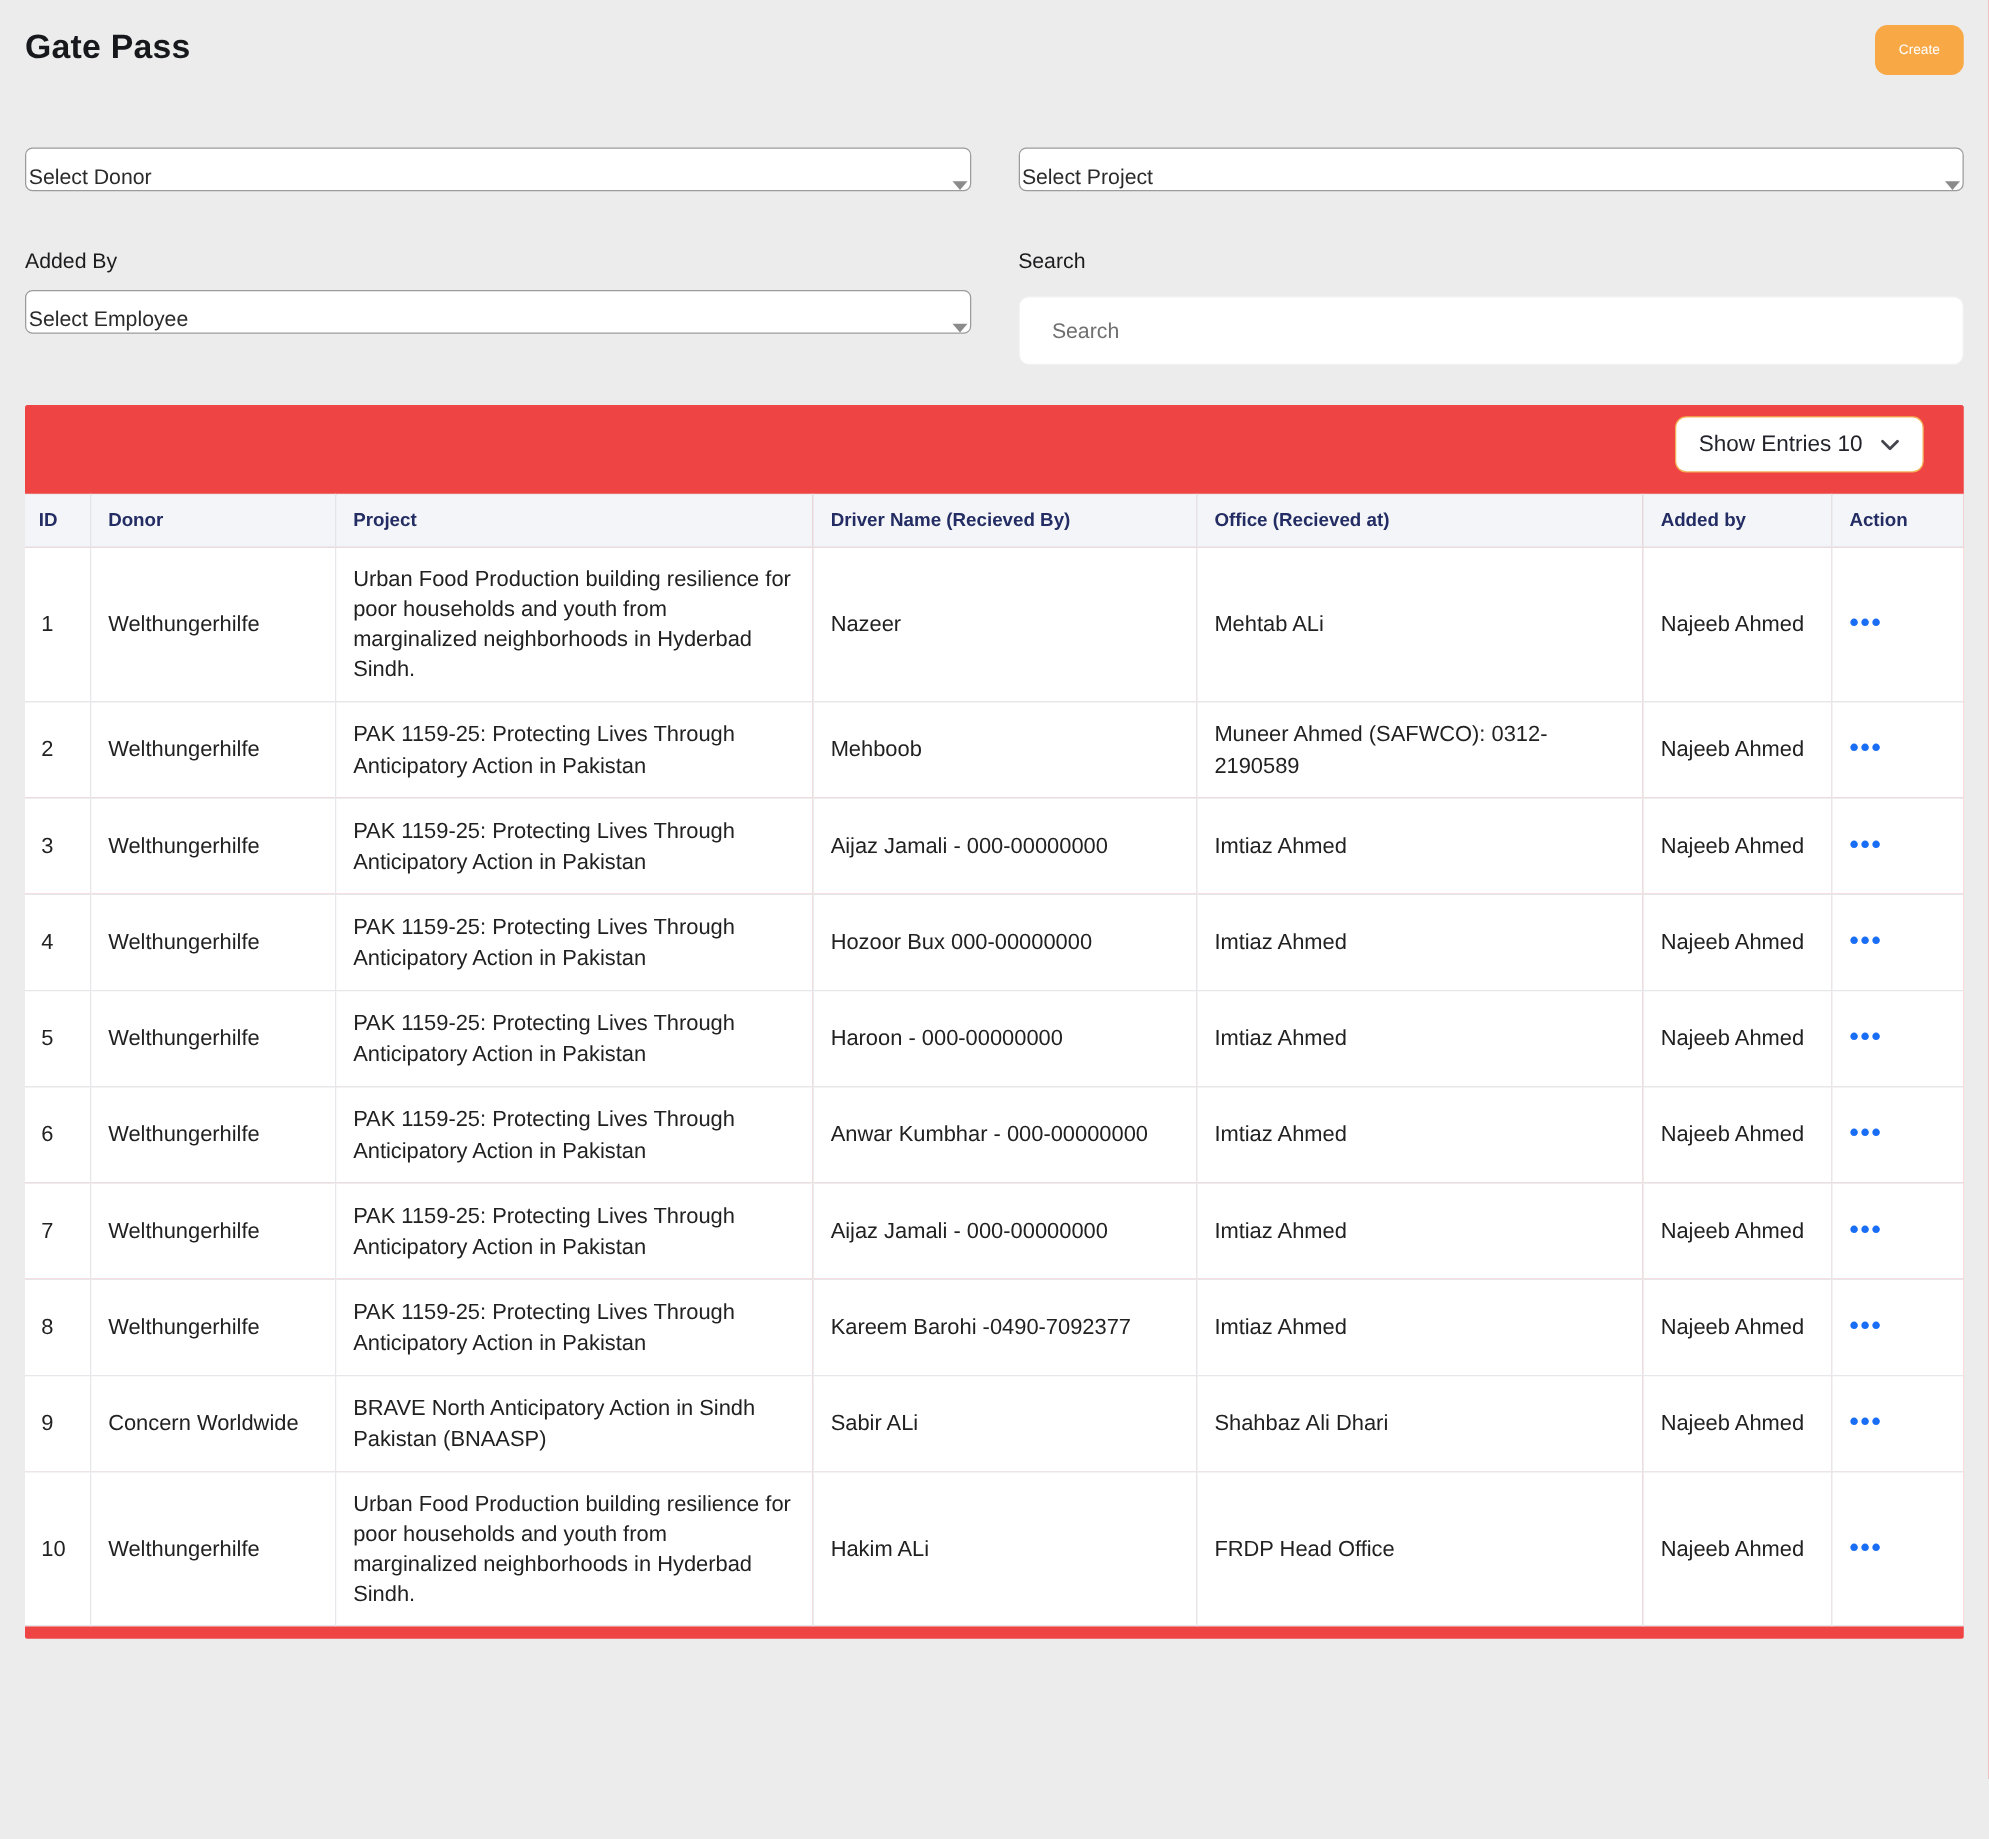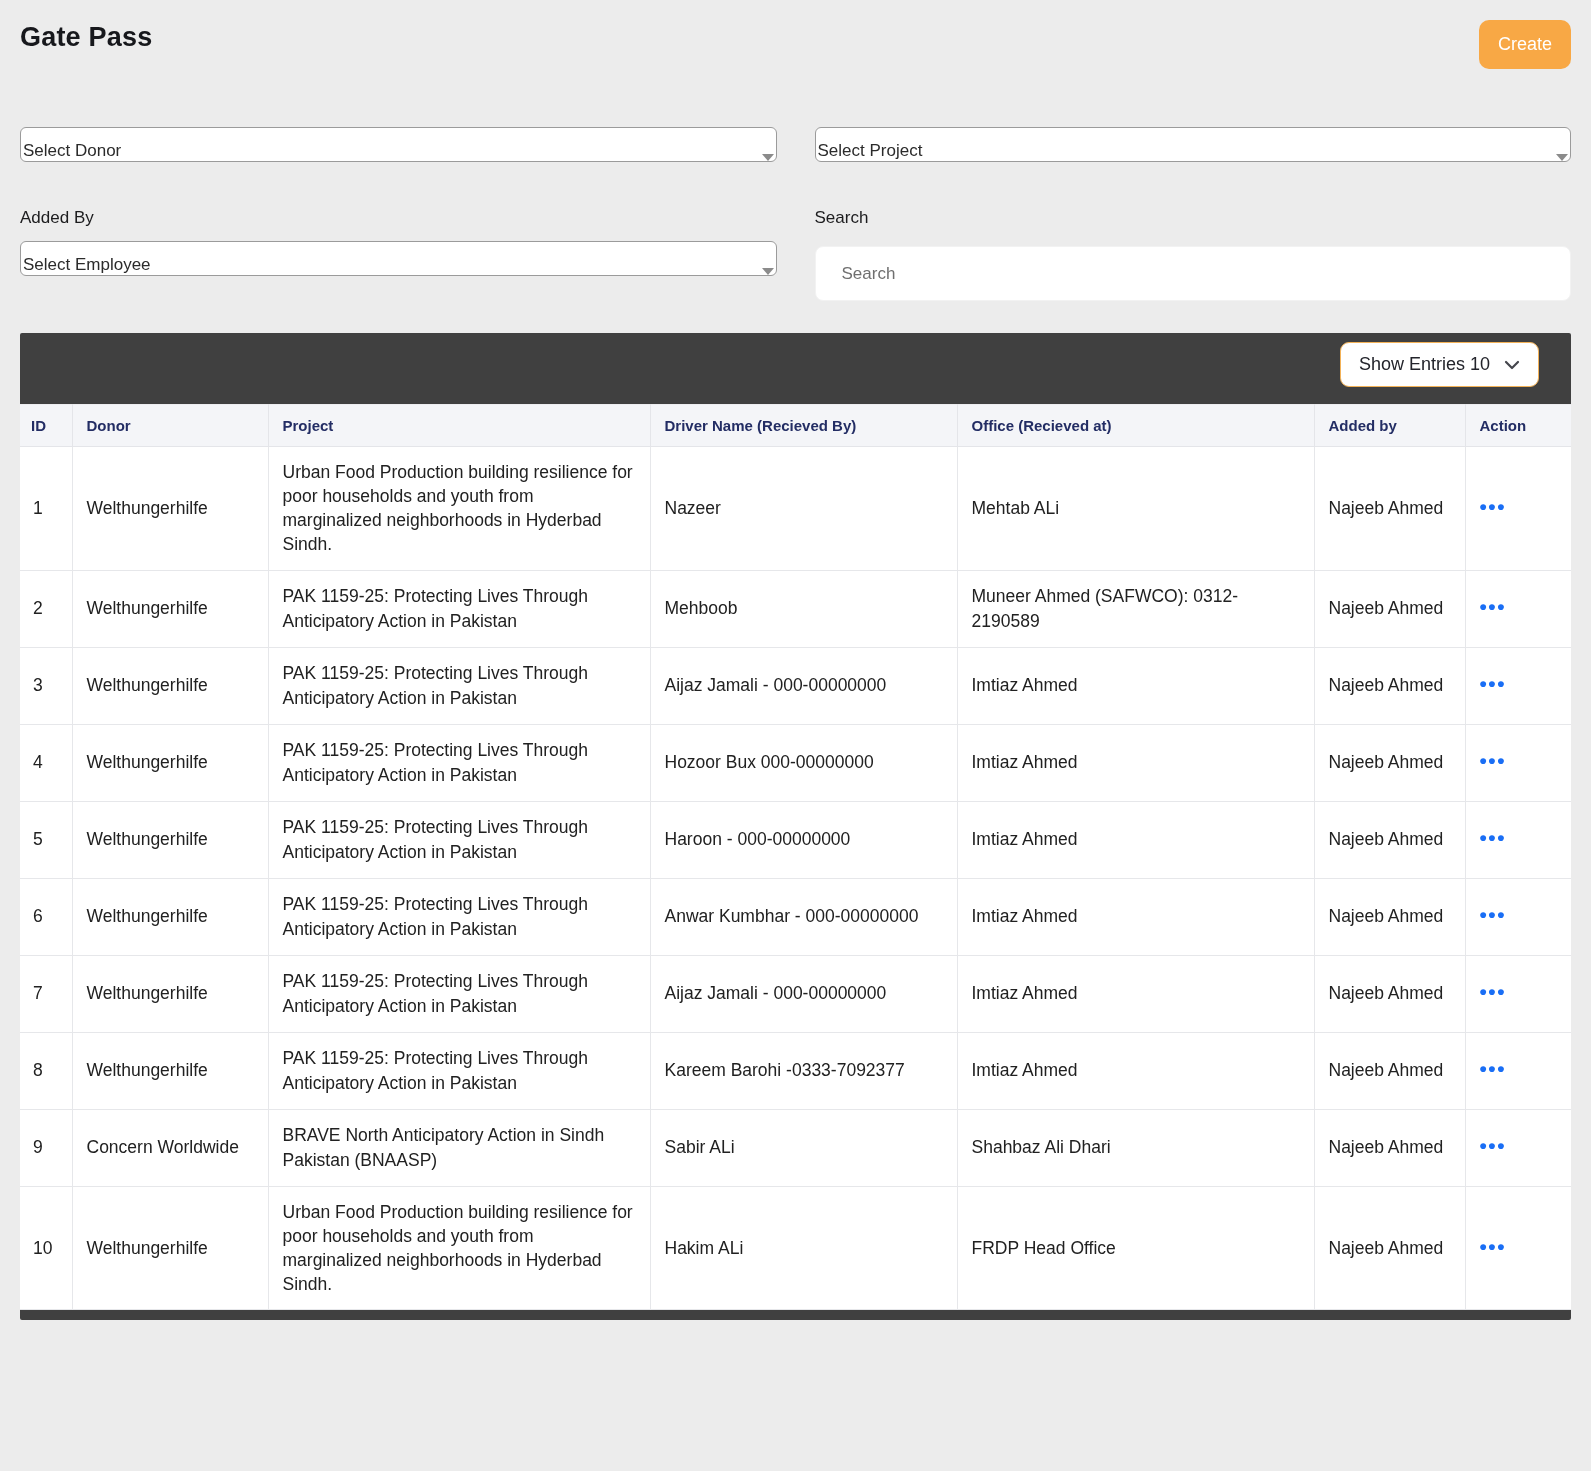--- a/index.html
+++ b/index.html
@@ -9,21 +9,21 @@
     font-family: "Liberation Sans", sans-serif;
     color: #1e1e1e;
   }
   .page { padding: 20px 20px 21px 20px; }
 
   
   .topbar { display: flex; justify-content: space-between; align-items: flex-start; }
   .page-title { font-size: 27px; font-weight: 700; color: #17181c; padding-top: 2px; letter-spacing: .2px; }
   .btn-create {
     background: #f8a845; color: #ffffff; border: none; cursor: pointer;
-    font-size: 18px; font-family: inherit; font-weight: 400;
+    font-size: 11px; font-family: inherit; font-weight: 400;
     padding: 14px 19px; border-radius: 10px;
   }
 
   
   .filters {
     display: grid; grid-template-columns: 1fr 1fr; column-gap: 38px; row-gap: 46px;
     margin-top: 58px;
   }
   .field-label { font-size: 17px; color: #1c1c1e; margin-bottom: 13px; }
   .select-box {
@@ -49,21 +49,21 @@
   .btn-filter {
     position: relative; left: -105px;
     background: #2a2365; color: #ffffff; border: none; cursor: pointer;
     font-size: 18px; font-family: inherit;
     width: 180px; height: 59px; border-radius: 16px;
     display: flex; align-items: center; justify-content: center; gap: 9px;
   }
 
   
   .table-card {
-    background: #404040; margin-top: 32px; padding: 9px 0 10px 0; border-radius: 2px;
+    background: #ef4444; margin-top: 32px; padding: 9px 0 10px 0; border-radius: 2px;
   }
   .entries-row { display: flex; justify-content: flex-end; padding: 0 32px; }
   .show-entries {
     background: #ffffff; border: 1.5px solid #f3b257; border-radius: 9px;
     height: 45px; padding: 0 18px; display: flex; align-items: center; gap: 14px;
     font-size: 18px; color: #23242b; cursor: pointer; font-family: inherit;
   }
   .table-wrap { margin-top: 17px; }
   table { border-collapse: collapse; width: 100%; table-layout: fixed; }
   thead th {
@@ -221,21 +221,21 @@
               <td>PAK 1159-25: Protecting Lives Through Anticipatory Action in Pakistan</td>
               <td>Aijaz Jamali - 000-00000000</td>
               <td>Imtiaz Ahmed</td>
               <td>Najeeb Ahmed</td>
               <td><span class="action-dots">•••</span></td>
             </tr>
             <tr>
               <td>8</td>
               <td>Welthungerhilfe</td>
               <td>PAK 1159-25: Protecting Lives Through Anticipatory Action in Pakistan</td>
-              <td>Kareem Barohi -0333-7092377</td>
+              <td>Kareem Barohi -0490-7092377</td>
               <td>Imtiaz Ahmed</td>
               <td>Najeeb Ahmed</td>
               <td><span class="action-dots">•••</span></td>
             </tr>
             <tr>
               <td>9</td>
               <td>Concern Worldwide</td>
               <td>BRAVE North Anticipatory Action in Sindh Pakistan (BNAASP)</td>
               <td>Sabir ALi</td>
               <td>Shahbaz Ali Dhari</td>

